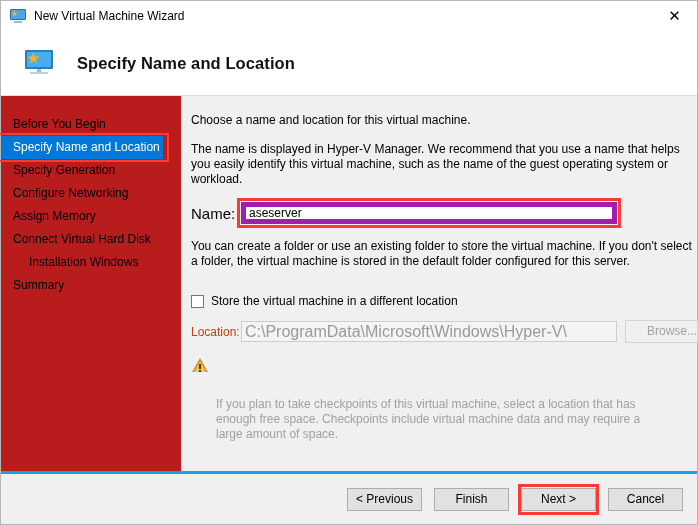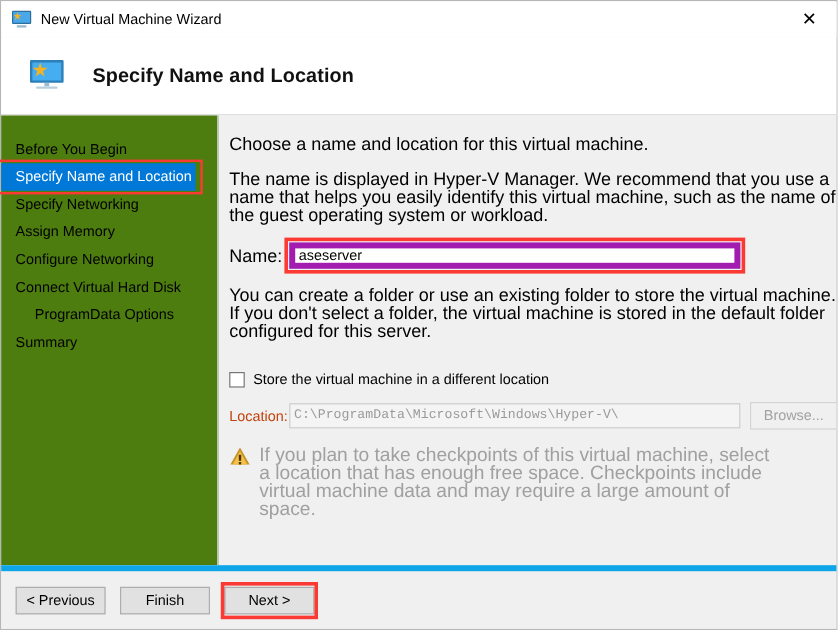--- a/index.html
+++ b/index.html
@@ -153,21 +153,21 @@
   #content {
     flex: 1 1 auto;
     display: flex;
     background: #f0f0f0;
     min-height: 0;
   }
 
   #sidebar {
     flex: 0 0 181px;
     width: 181px;
-    background: #4d7c0f;
+    background: #b91c1c;
     border-right: 1px solid #d6d6d6;
     box-sizing: border-box;
     padding-top: 17px;
   }
   .nav-item {
     position: relative;
     height: 23px;
     line-height: 23px;
     padding-left: 12px;
     font-size: 12px;
@@ -193,21 +193,21 @@
     pointer-events: none;
   }
 
   #main {
     flex: 1 1 auto;
     padding: 17px 14px 0 9px;
     box-sizing: border-box;
     position: relative;
   }
   .para {
-    font-size: 15px;
+    font-size: 12px;
     color: #000000;
     line-height: 15px;
     margin: 0;
   }
   .para.intro { margin-bottom: 14px; }
   .para.desc  { margin-bottom: 15px; }
   .para.folder { margin-bottom: 25px; }
 
   
   .name-row {
@@ -279,39 +279,39 @@
     color: #c2410c;
   }
   .loc-input {
     flex: 0 0 376px;
     width: 376px;
     height: 21px;
     line-height: 19px;
     box-sizing: border-box;
     border: 1px solid #cdcdcd;
     background: #f4f4f4;
-    font-family: Liberation Mono, monospace;
-    font-size: 11px;
+    font-family: Liberation Sans, sans-serif;
+    font-size: 16px;
     color: #9a9a9a;
     padding: 0 3px;
     white-space: nowrap;
     overflow: hidden;
   }
   .browse-btn {
     margin-left: 8px;
     width: 73px;
     height: 23px;
     flex: 0 0 73px;
     box-sizing: border-box;
     border: 1px solid #d4d4d4;
     background: #f0f0f0;
     color: #a2a2a2;
     font-family: "Liberation Sans", sans-serif;
     font-size: 12px;
-    text-align: center;
+    text-align: right;
     line-height: 21px;
   }
 
   
   .warn-row {
     display: flex;
     align-items: flex-start;
     padding-left: 1px;
   }
   .warn-icon {
@@ -344,35 +344,37 @@
     width: 2px; height: 5px;
     background: #4a3509;
   }
   .warn-icon .dot {
     position: absolute;
     left: 7px; top: 12px;
     width: 2px; height: 2px;
     background: #4a3509;
   }
   .warn-text {
-    font-size: 16px;
+    font-size: 12px;
     color: #a0a0a0;
     line-height: 15px;
     max-width: 430px;
+    margin-top: 40px;
   }
 
   
   #footer {
     flex: 0 0 53px;
     height: 53px;
     background: #f0f0f0;
-    border-top: 5px solid #0ea5e9;
+    border-top: 3px solid #0ea5e9;
     box-sizing: border-box;
     display: flex;
     align-items: center;
+    justify-content: flex-end;
     padding-right: 14px;
   }
   .btn {
     position: relative;
     width: 75px;
     height: 23px;
     box-sizing: border-box;
     border: 1px solid #adadad;
     background: #e1e1e1;
     font-family: "Liberation Sans", sans-serif;
@@ -427,33 +429,33 @@
 
     <div id="sidebar">
       <div class="nav-item">
         <span>Before You Begin</span>
       </div>
       <div class="nav-item selected">
         <span>Specify Name and Location</span>
         <span class="hl-box"></span>
       </div>
       <div class="nav-item">
-        <span>Specify Networking</span>
+        <span>Specify Generation</span>
+      </div>
+      <div class="nav-item">
+        <span>Configure Networking</span>
       </div>
       <div class="nav-item">
         <span>Assign Memory</span>
       </div>
       <div class="nav-item">
-        <span>Configure Networking</span>
-      </div>
-      <div class="nav-item">
         <span>Connect Virtual Hard Disk</span>
       </div>
       <div class="nav-item indent">
-        <span>ProgramData Options</span>
+        <span>Installation Windows</span>
       </div>
       <div class="nav-item">
         <span>Summary</span>
       </div>
     </div>
 
     <div id="main">
 
       <p class="para intro">Choose a name and location for this virtual machine.</p>
 
@@ -493,15 +495,16 @@
     </div>
   </div>
 
   <div id="footer">
     <div class="btn">&lt; Previous</div>
     <div class="btn">Finish</div>
     <div class="btn">
       <span>Next &gt;</span>
       <span class="btn-hl"></span>
     </div>
+    <div class="btn">Cancel</div>
   </div>
 
 </div>
 
 </body></html>

